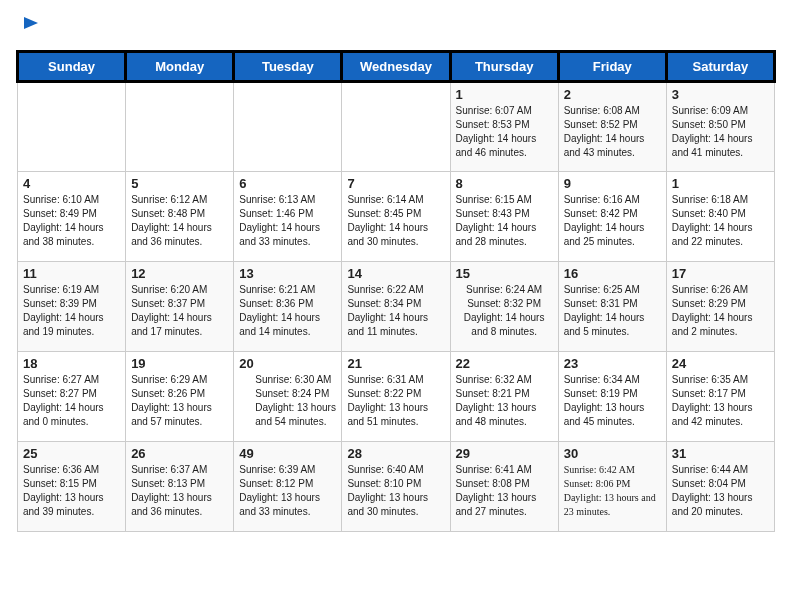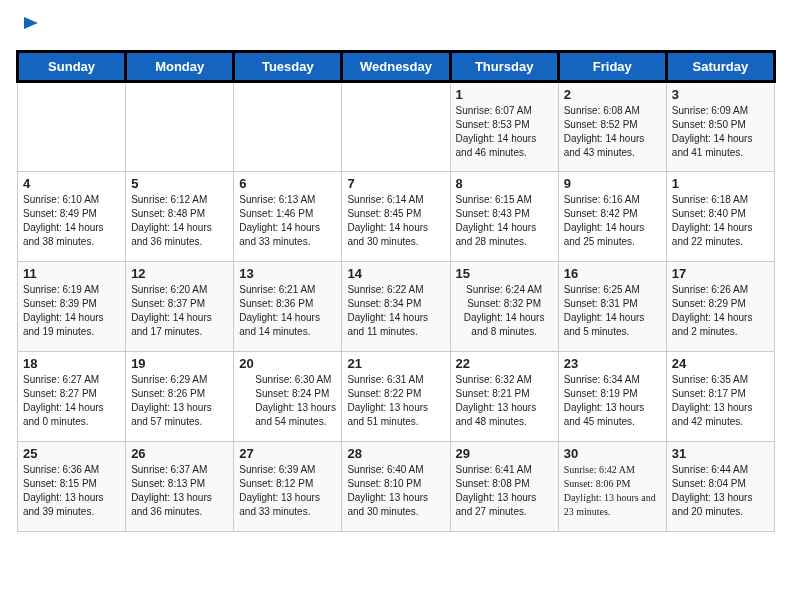--- a/index.html
+++ b/index.html
@@ -281,21 +281,21 @@
 Sunset: 8:15 PM
 Daylight: 13 hours and 39 minutes.</div>
         </td>
         <td>
           <span class="day-num">26</span>
           <div class="day-info" style="white-space: pre-line;">Sunrise: 6:37 AM
 Sunset: 8:13 PM
 Daylight: 13 hours and 36 minutes.</div>
         </td>
         <td>
-          <span class="day-num">27</span>
+          <span class="day-num">49</span>
           <div class="day-info" style="white-space: pre-line;">Sunrise: 6:39 AM
 Sunset: 8:12 PM
 Daylight: 13 hours and 33 minutes.</div>
         </td>
         <td>
           <span class="day-num">28</span>
           <div class="day-info" style="white-space: pre-line;">Sunrise: 6:40 AM
 Sunset: 8:10 PM
 Daylight: 13 hours and 30 minutes.</div>
         </td>

